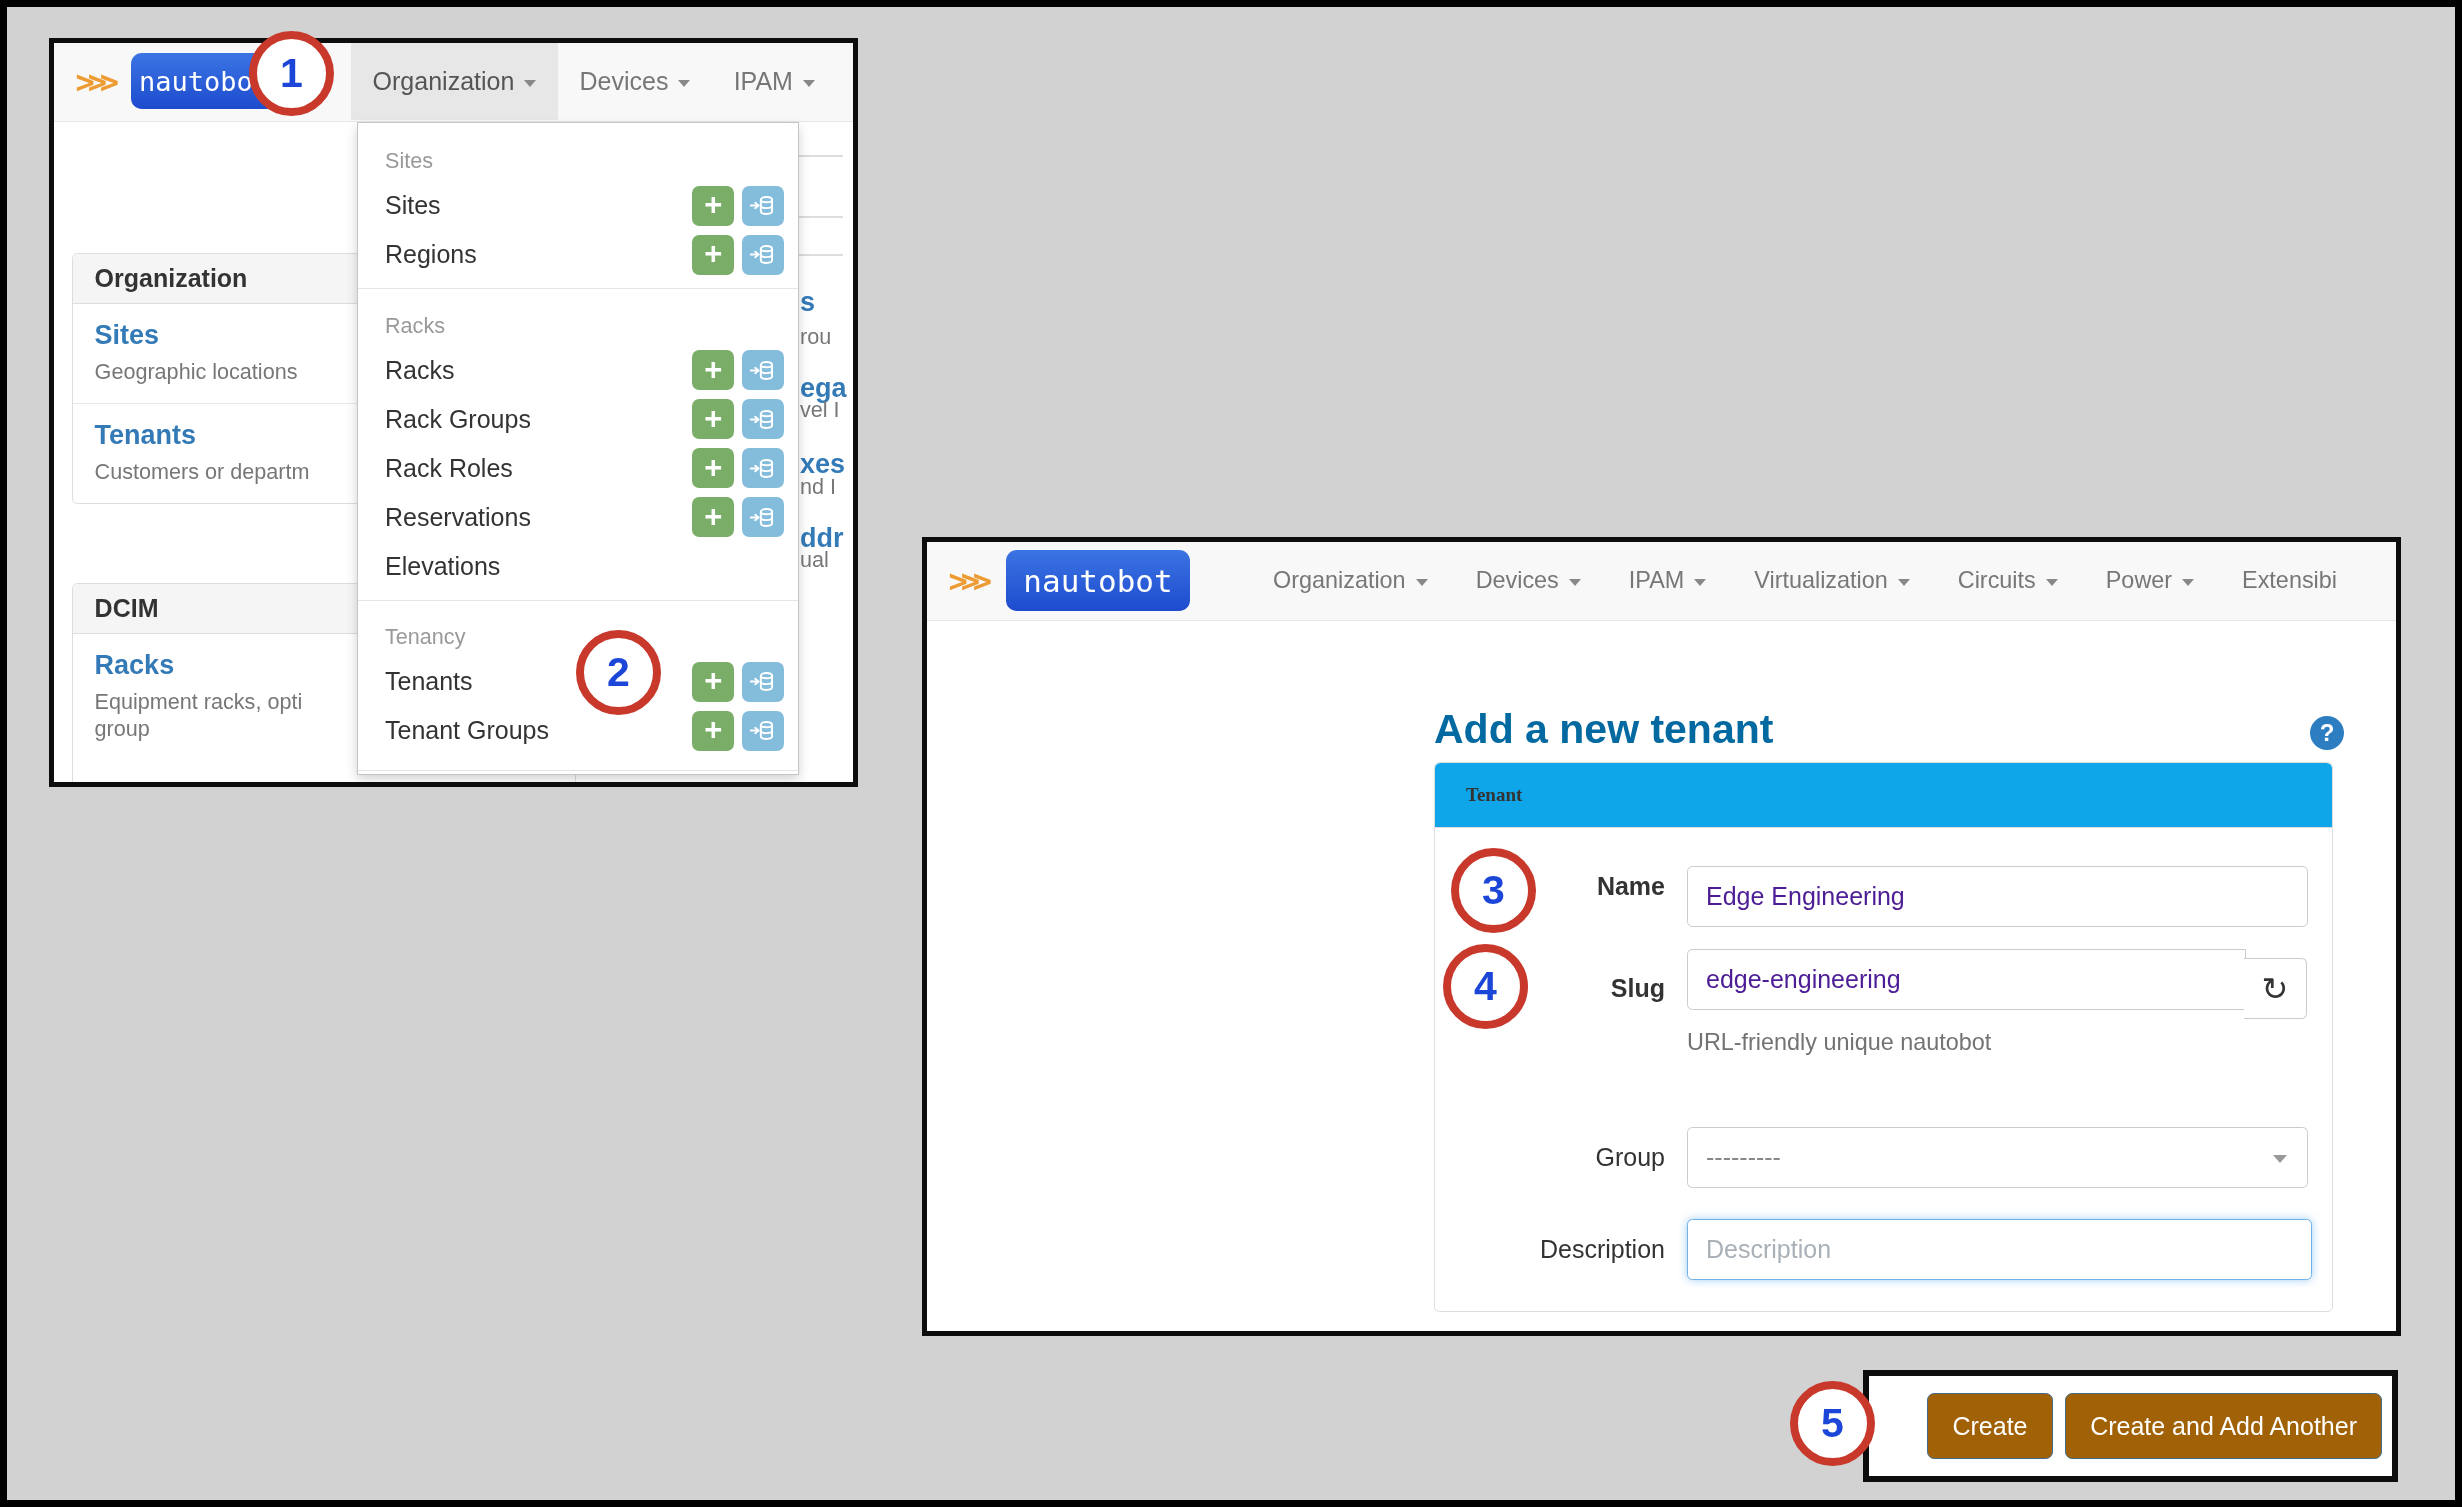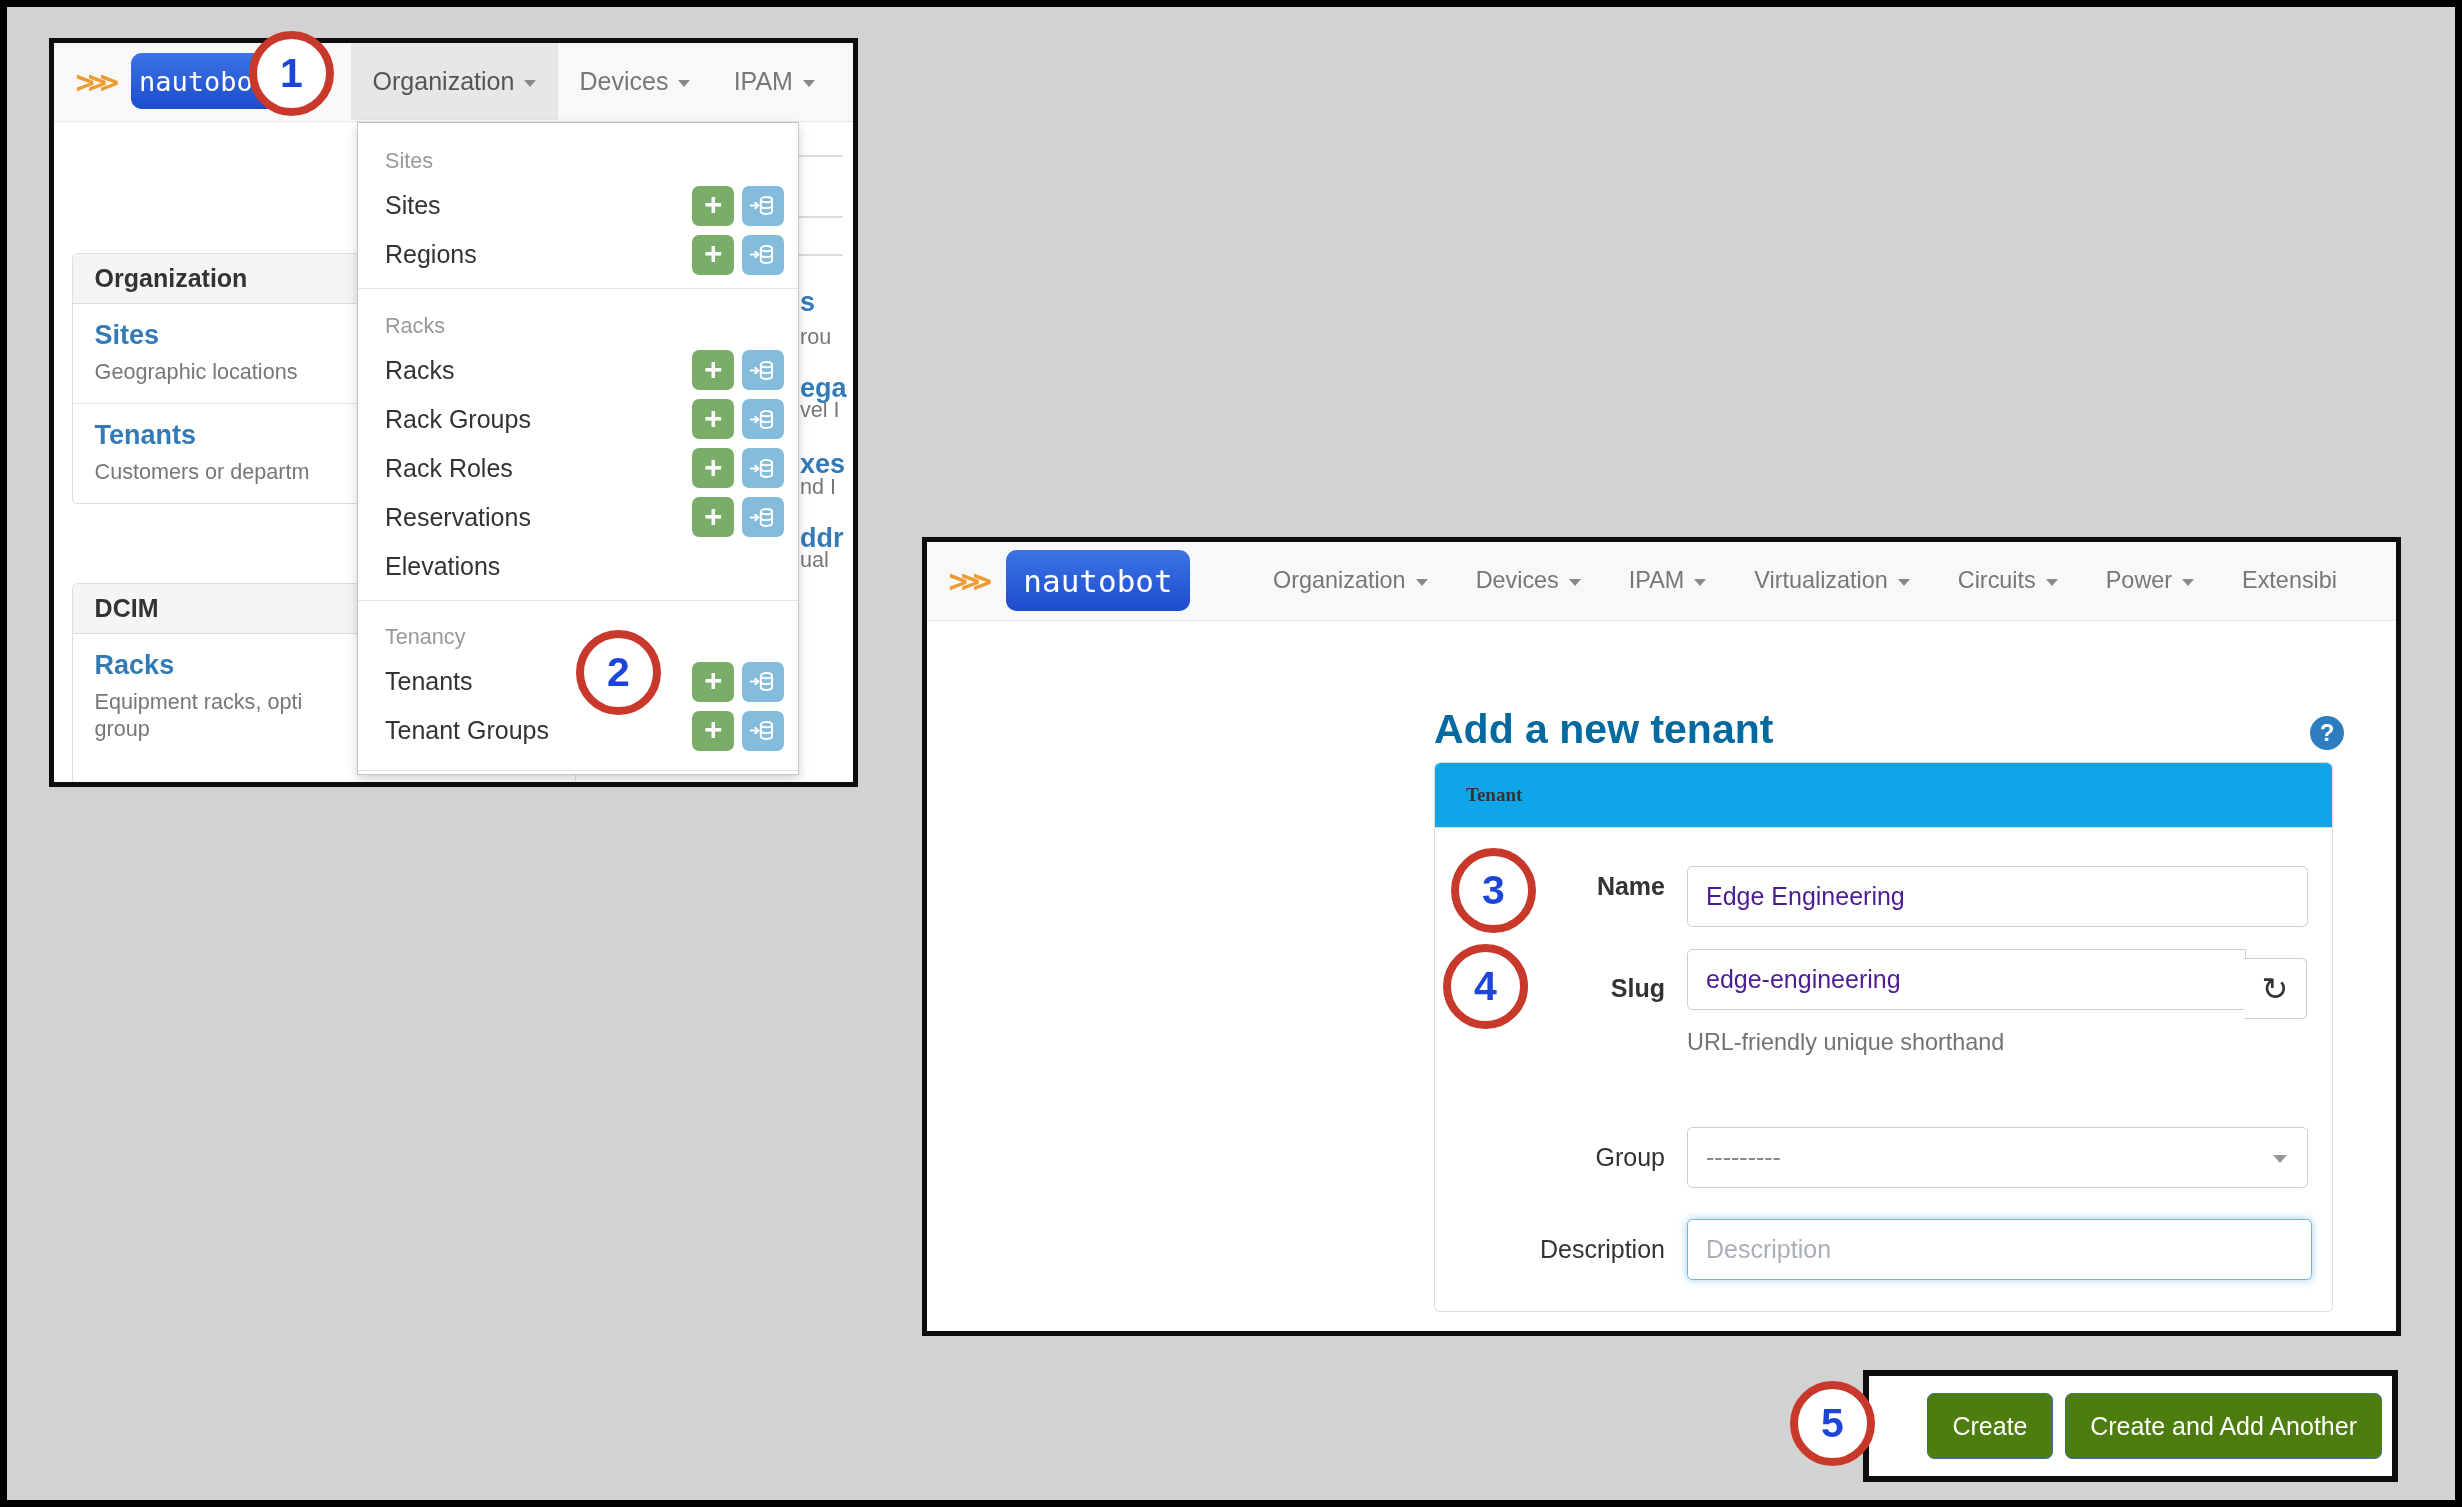--- a/index.html
+++ b/index.html
@@ -178,21 +178,21 @@
 
   
   .footer-box {
     position: absolute; left: 1863px; top: 1370px; width: 535px; height: 112px;
     background: #fff; border: 6.3px solid #0d0d0d;
     display: flex; align-items: center; justify-content: flex-end;
     padding-right: 10px; gap: 12.6px;
   }
   .btn-primary {
     height: 66px; border-radius: 7.2px;
-    background: #4d7c0f; border: 0.9px solid #3f6a94; color: #fff;
+    background: #a16207; border: 0.9px solid #3f6a94; color: #fff;
     font-size: 25px; padding: 0 24px;
     display: flex; align-items: center; white-space: nowrap;
     font-family: "Liberation Sans", sans-serif; cursor: pointer;
   }
 
   
   .annotation {
     position: absolute; width: 85px; height: 85px; border-radius: 50%;
     background: #fff; border: 8px solid #c8392c;
     display: flex; align-items: center; justify-content: center;
@@ -468,21 +468,21 @@
     <div class="form-header">Tenant</div>
 
     <div class="flabel req" style="top:93px">Name</div>
     <input class="finput" id="name-input" type="text" value="Edge Engineering" style="">
 
     <div class="flabel req" style="top:195px">Slug</div>
     <input class="finput" id="slug-input" type="text" value="edge-engineering" style="">
     <div class="slug-addon">
       <span>↻</span>
     </div>
-    <div class="fhelp">URL-friendly unique shorthand</div>
+    <div class="fhelp">URL-friendly unique nautobot</div>
 
     <div class="flabel" style="top:364px">Group</div>
     <div class="fselect">
       <span>---------</span>
       <span class="select-caret"></span>
     </div>
 
     <div class="flabel" style="top:456px">Description</div>
     <input class="finput" id="desc-input" type="text" placeholder="Description" style="">
   </div>

